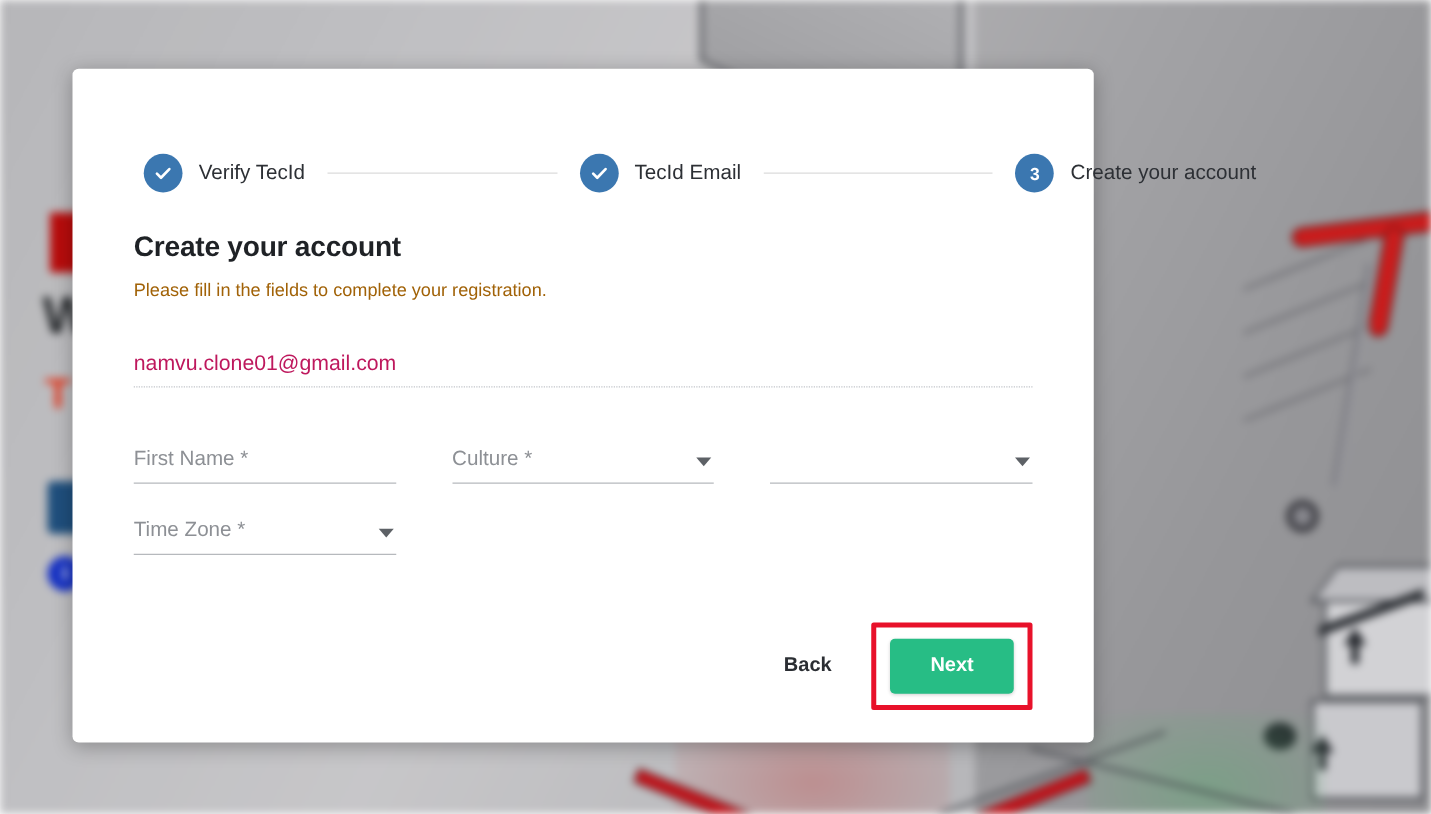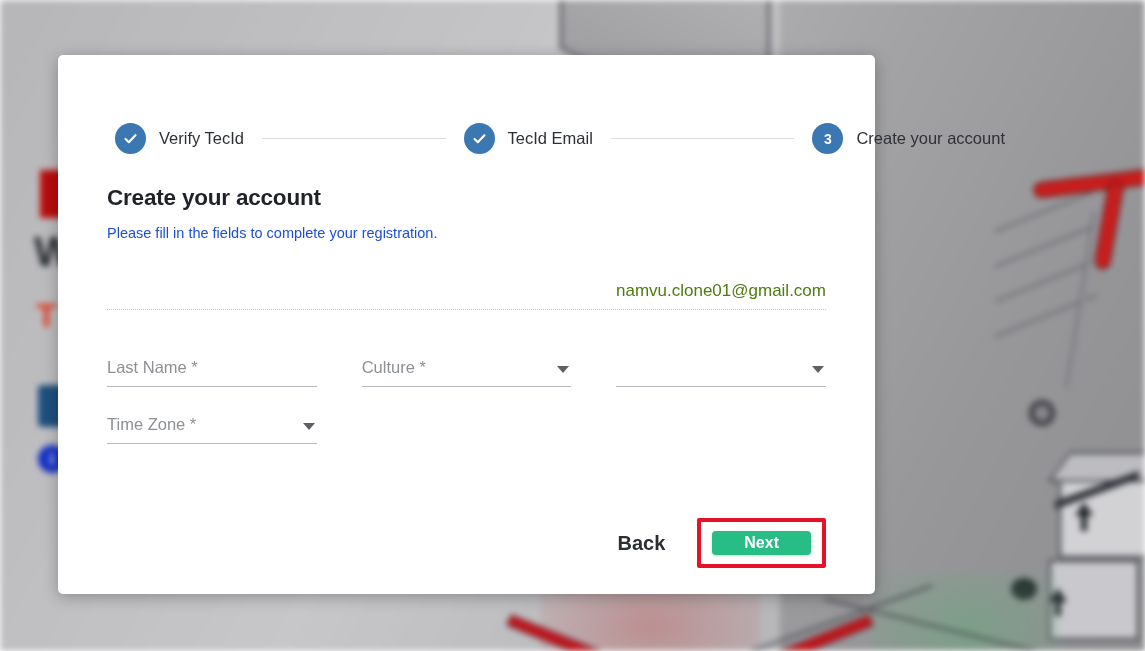--- a/index.html
+++ b/index.html
@@ -235,36 +235,35 @@
 
   .title {
     font-size: 22.5px;
     font-weight: bold;
     color: #1f2226;
     letter-spacing: -0.2px;
   }
   .subtitle {
     margin-top: 14px;
     font-size: 14.5px;
-    color: #1d4ed8;
+    color: #a16207;
   }
 
   
   .email-block { margin-top: 40px; }
   .email-label {
     font-size: 12.5px;
     color: #9b9ea3;
   }
   .email-value {
     margin-top: 8px;
     font-size: 17px;
-    color: #4d7c0f;
+    color: #be185d;
     padding-bottom: 8px;
     border-bottom: 1px dotted #c2c5ca;
-    text-align: right;
   }
 
   
   .field-grid {
     margin-top: 48px;
     display: grid;
     grid-template-columns: repeat(3, 1fr);
     column-gap: 45px;
     row-gap: 28px;
   }
@@ -287,21 +286,21 @@
   }
 
   
   .actions {
     position: absolute;
     right: 49px; bottom: 26px;
     display: flex;
     align-items: center;
   }
   .btn-back {
-    font-size: 20px;
+    font-size: 16px;
     font-weight: bold;
     color: #2b2e33;
     background: none;
     border: none;
     padding: 10px 14px;
     cursor: pointer;
     font-family: "Liberation Sans", sans-serif;
   }
   .next-wrap {
     margin-left: 18px;
@@ -309,21 +308,21 @@
     padding: 9px 11px;
     border-radius: 2px;
   }
   .btn-next {
     background: #27bd85;
     color: #ffffff;
     font-size: 16px;
     font-weight: bold;
     border: none;
     border-radius: 4px;
-    padding: 3px 32px;
+    padding: 13px 32px;
     cursor: pointer;
     box-shadow: 0 1px 3px rgba(0,0,0,0.18);
     font-family: "Liberation Sans", sans-serif;
   }
 </style>
 </head>
 <body>
 
 <div id="backdrop">
   <div class="bd-layer bd-page"></div>
@@ -399,24 +398,24 @@
 
     <h1 class="title">Create your account</h1>
     <p class="subtitle">Please fill in the fields to complete your registration.</p>
 
     <div class="email-block">
       <div class="email-value">namvu.clone01@gmail.com</div>
     </div>
 
     <div class="field-grid">
 
-
       <div class="field">
-        <div class="field-ph">Last Name *</div>
-      </div>
+        <div class="field-ph">First Name *</div>
+      </div>
+
 
 
       <div class="field">
         <div class="field-ph">Culture *</div>
         <span class="caret"></span>
       </div>
 
       <div class="field">
         <span class="caret"></span>
       </div>

